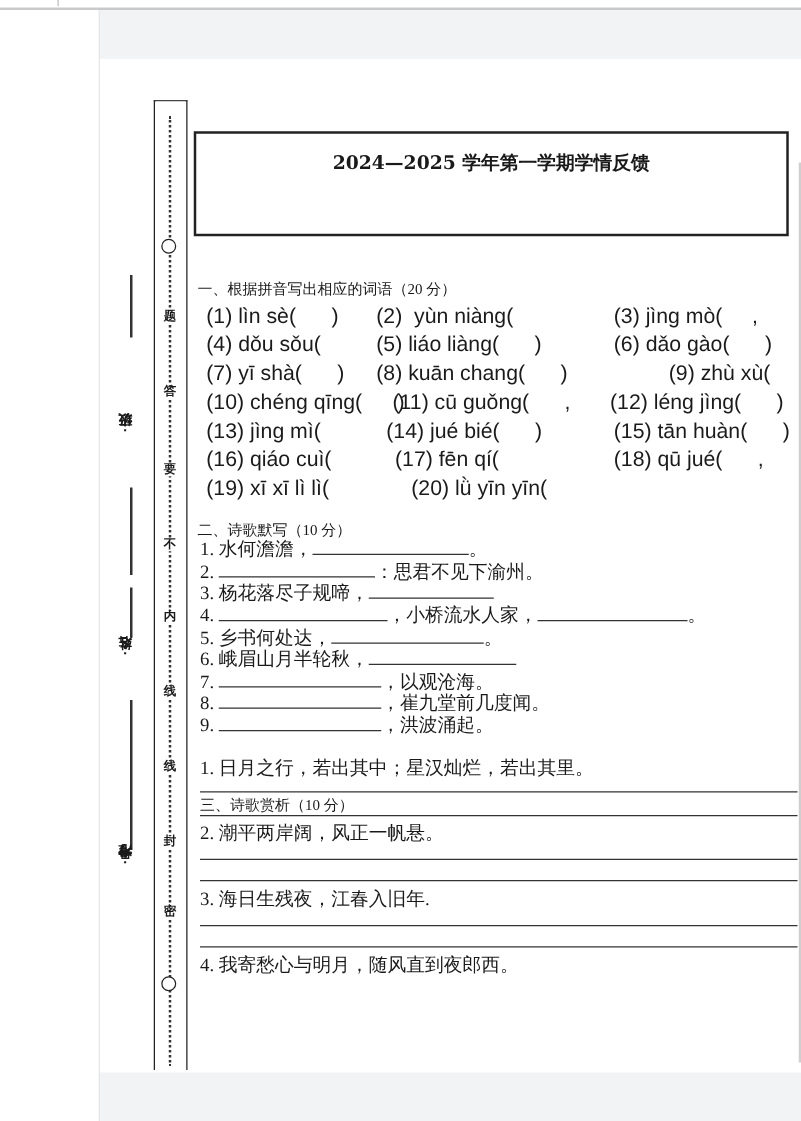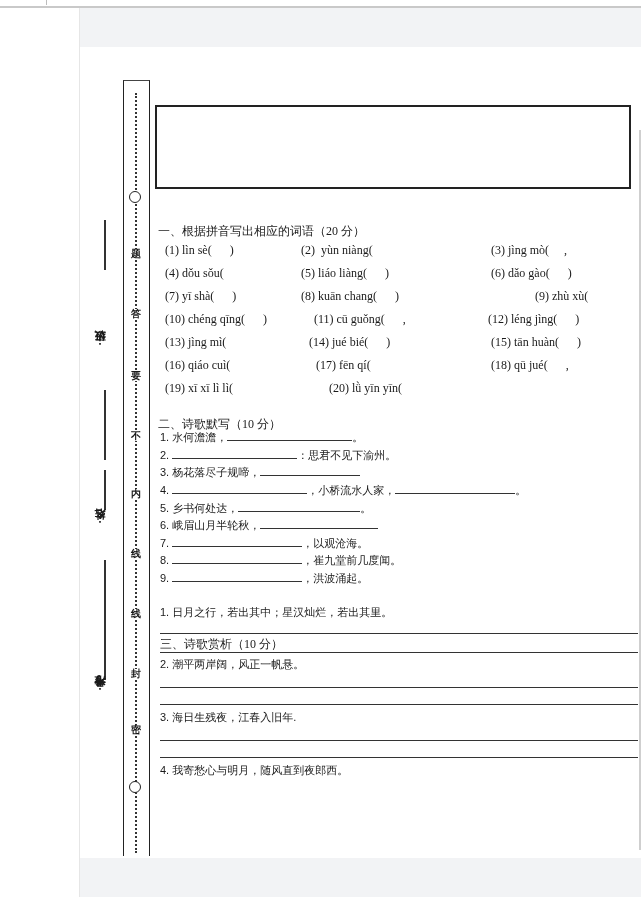--- a/index.html
+++ b/index.html
@@ -15,22 +15,22 @@
   .strip .ch { position:absolute; left:4px; width:16px; font-size:10px; line-height:10px; background:#fff; text-align:center; font-weight:bold; }
   .side-label { position:absolute; left:94px; writing-mode:vertical-rl; transform:rotate(180deg); font-size:11px; font-weight:bold; font-family:"DejaVu Sans", sans-serif; }
   .side-line { position:absolute; left:104px; width:1.5px; background:#333; }
   
   .titlebox { position:absolute; left:155px; top:105px; width:472px; height:80px; border:2px solid #222; }
   .title1 { position:absolute; left:0; right:0; top:14px; text-align:center; font-size:15px; font-weight:bold; }
   .title2 { position:absolute; left:0; right:0; top:44px; text-align:center; font-size:19px; font-weight:bold; letter-spacing:1px; }
   .rightedge { position:absolute; left:639px; top:130px; width:2px; height:720px; background:#cfcfcf; }
   
   .sec { position:absolute; left:158px; font-size:12px; font-family:Liberation Serif, serif; }
-  .pin { position:absolute; font-size:12px; font-family:Liberation Serif, serif; white-space:pre; }
-  .poem { position:absolute; left:160px; font-size:11px; font-family:Liberation Sans, sans-serif; white-space:nowrap; }
+  .pin { position:absolute; font-size:17px; font-family:Liberation Sans, sans-serif; white-space:pre; }
+  .poem { position:absolute; left:160px; font-size:15px; font-family:Liberation Serif, serif; white-space:nowrap; }
   .blank { display:inline-block; border-bottom:1px solid #333; height:10px; vertical-align:baseline; }
   .ansline { position:absolute; left:160px; width:478px; height:0; border-top:1px solid #333; }
 </style>
 </head>
 <body>
 
 <div class="topbar">
     <div class="tick"></div>
   </div>
 <div class="viewer"></div>
@@ -55,20 +55,21 @@
   <div class="ch" style="top:350px;">不</div>
   <div class="ch" style="top:408px;">内</div>
   <div class="ch" style="top:468px;">线</div>
   <div class="ch" style="top:528px;">线</div>
   <div class="ch" style="top:588px;">封</div>
   <div class="ch" style="top:644px;">密</div>
   <div class="circle" style="top:700px;"></div>
 </div>
 
 <div class="titlebox">
+  <div class="title1">2024—2025 学年第一学期学情反馈</div>
 </div>
 
 <div class="sec" style="top:223px;">一、根据拼音写出相应的词语（20 分）</div>
 <div class="pin" style="left:165px;top:243px;">(1) lìn sè(      )</div>
 <div class="pin" style="left:301px;top:243px;">(2)  yùn niàng(</div>
 <div class="pin" style="left:491px;top:243px;">(3) jìng mò(     ,</div>
 <div class="pin" style="left:165px;top:266px;">(4) dǒu sǒu(</div>
 <div class="pin" style="left:301px;top:266px;">(5) liáo liàng(      )</div>
 <div class="pin" style="left:491px;top:266px;">(6) dǎo gào(      )</div>
 <div class="pin" style="left:165px;top:289px;">(7) yī shà(      )</div>

